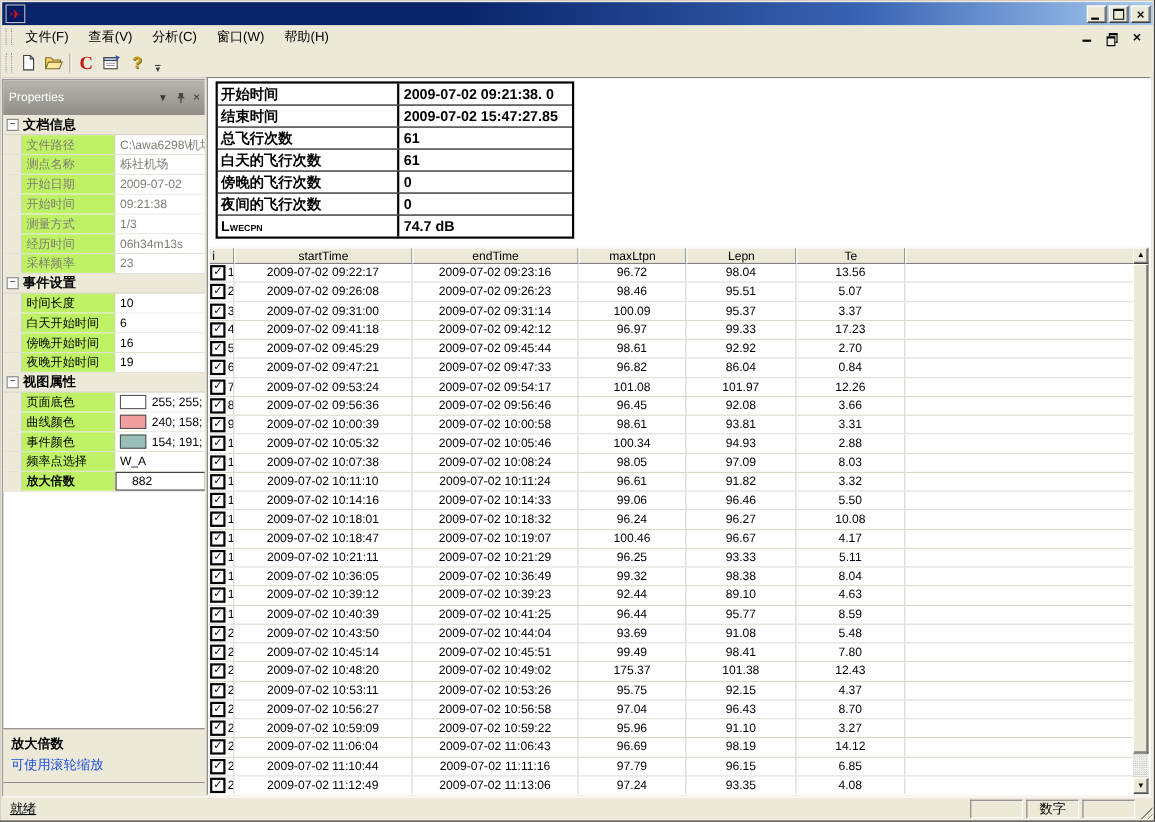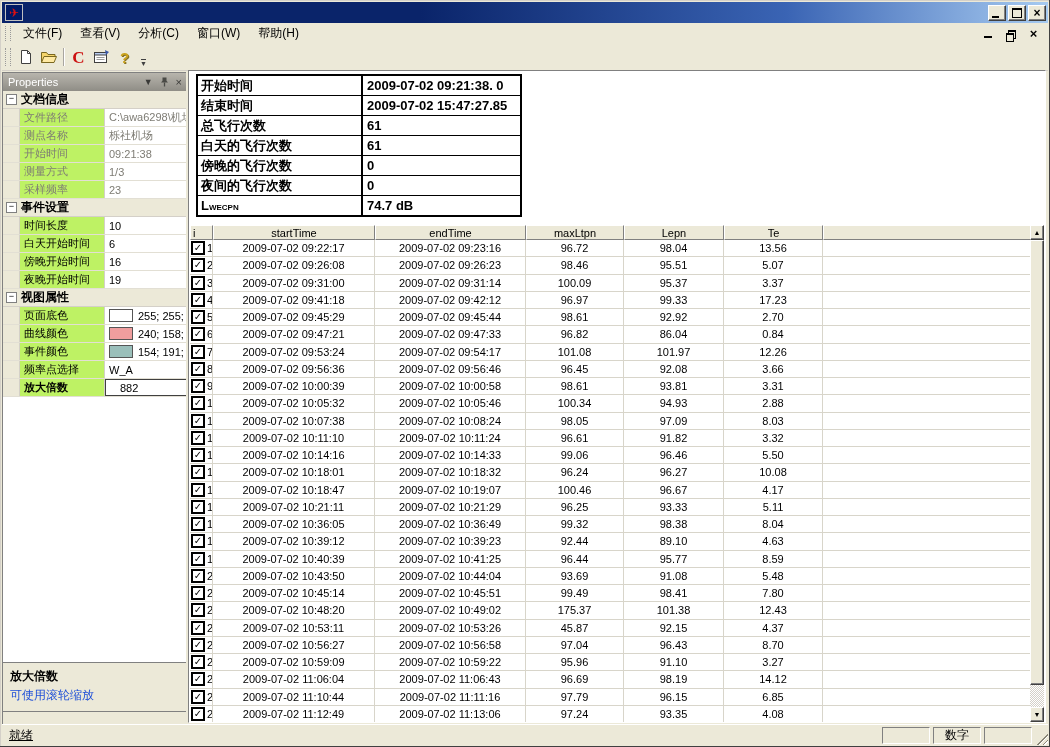--- a/index.html
+++ b/index.html
@@ -41,21 +41,21 @@
   .tsep{width:1px;height:18px;background:#a9a6a0;margin:0 3px;box-shadow:1px 0 0 #fff;}
   .c-glyph{color:#cc1111;font-family:"Liberation Serif","DejaVu Serif",serif;font-weight:700;font-size:17px;line-height:17px;}
   .q-glyph{color:#caa21b;font-weight:700;font-size:15px;text-shadow:1px 1px 0 #857022;}
   .chevron{width:11px;height:20px;display:flex;flex-direction:column;align-items:center;justify-content:flex-end;padding-bottom:3px;margin-left:2px;}
   .chevron .bar{width:5px;height:1px;background:#404040;margin-bottom:1px;}
   .chevron .arr{font-size:7px;line-height:5px;color:#404040;}
 
   
   .left-panel{position:absolute;left:2px;top:72px;width:184px;bottom:22px;background:#fff;
     border:1px solid #808080;border-bottom:none;}
-  .prop-header{height:18px;background:linear-gradient(180deg,#b8b5ad,#8f8d86);display:flex;align-items:center;
+  .prop-header{height:32px;background:linear-gradient(180deg,#b8b5ad,#8f8d86);display:flex;align-items:center;
     color:#fff;font-size:11px;padding-left:5px;}
   .prop-header .hbtns{margin-left:auto;display:flex;gap:7px;padding-right:5px;align-items:center;color:#3a3a38;}
   .hbtn{font-size:9px;line-height:9px;}
   .prop-grid{position:relative;background:#fff;}
   .prop-section{height:17px;display:flex;align-items:center;background:#ece9d8;border-bottom:1px solid #d4d0c8;}
   .minus-box{width:9px;height:9px;border:1px solid #808080;background:#fff;color:#000;font-size:9px;line-height:7px;
     text-align:center;margin:0 4px 0 3px;flex:none;}
   .prop-section .stitle{font-size:12px;font-weight:700;color:#000;}
   .prop-row{height:17px;display:flex;border-bottom:1px solid #e2dfd4;font-size:11px;color:#000;}
   .prop-row .mcell{width:16px;flex:none;background:#ece9d8;border-right:1px solid #d4d0c8;}
@@ -237,30 +237,44 @@
         </div>
         <div class="prop-row muted">
           <div class="mcell"></div>
           <div class="lcell">测点名称</div>
           <div class="vcell">
             <span>栎社机场</span>
           </div>
         </div>
         <div class="prop-row muted">
           <div class="mcell"></div>
+          <div class="lcell">开始日期</div>
+          <div class="vcell">
+            <span>2009-07-02</span>
+          </div>
+        </div>
+        <div class="prop-row muted">
+          <div class="mcell"></div>
           <div class="lcell">开始时间</div>
           <div class="vcell">
             <span>09:21:38</span>
           </div>
         </div>
         <div class="prop-row muted">
           <div class="mcell"></div>
           <div class="lcell">测量方式</div>
           <div class="vcell">
             <span>1/3</span>
+          </div>
+        </div>
+        <div class="prop-row muted">
+          <div class="mcell"></div>
+          <div class="lcell">经历时间</div>
+          <div class="vcell">
+            <span>06h34m13s</span>
           </div>
         </div>
         <div class="prop-row muted">
           <div class="mcell"></div>
           <div class="lcell">采样频率</div>
           <div class="vcell">
             <span>23</span>
           </div>
         </div>
         <div class="prop-section">
@@ -700,21 +714,21 @@
           </div>
           <div class="grid-row">
             <div class="gc c0">
               <div class="cb">
                 <span>✓</span>
               </div>
               <span>23</span>
             </div>
             <div class="gc c1">2009-07-02 10:53:11</div>
             <div class="gc c2">2009-07-02 10:53:26</div>
-            <div class="gc c3">45.87</div>
+            <div class="gc c3">95.75</div>
             <div class="gc c4">92.15</div>
             <div class="gc c5">4.37</div>
             <div class="gc c6"></div>
           </div>
           <div class="grid-row">
             <div class="gc c0">
               <div class="cb">
                 <span>✓</span>
               </div>
               <span>24</span>

